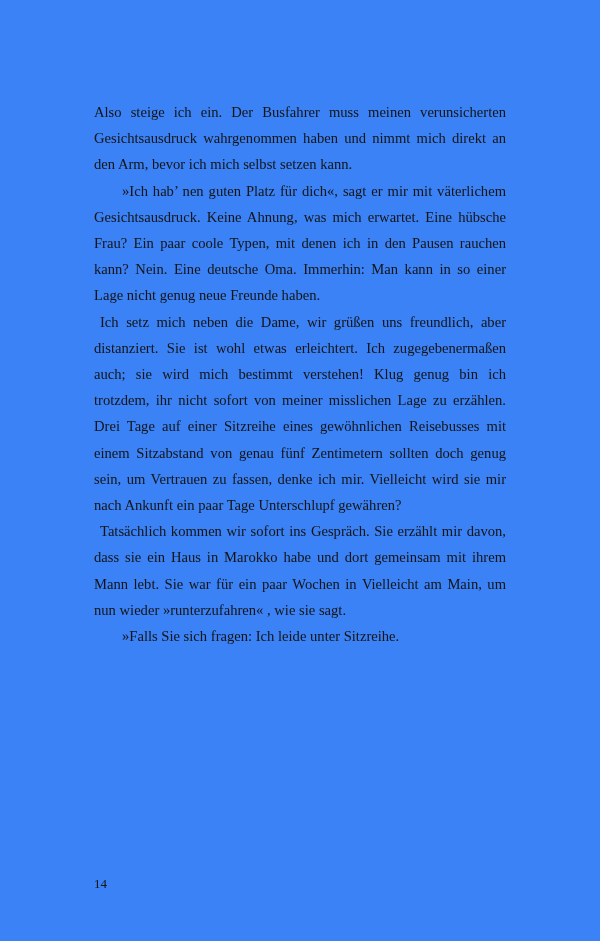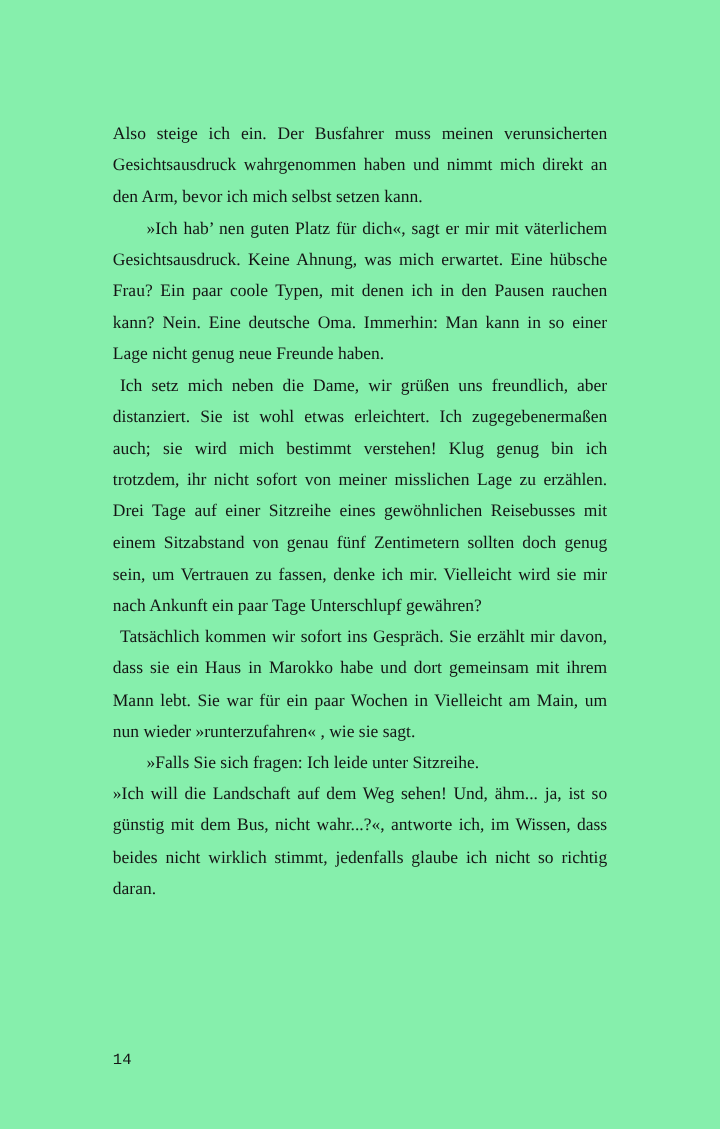--- a/index.html
+++ b/index.html
@@ -14,21 +14,21 @@
     color: #111111;
     position: relative;
     overflow: hidden;
   }
   .page {
     position: absolute;
     left: 0;
     top: 0;
     width: 600px;
     height: 941px;
-    background: #86efac;
+    background: #3b82f6;
   }
   .text-block {
     position: absolute;
     left: 94px;
     top: 99px;
     width: 412px;
   }
   p {
     margin: 0;
     font-size: 14.6px;
@@ -47,29 +47,28 @@
   p.small-indent {
     text-indent: 6px;
   }
   .folio {
     position: absolute;
     left: 94px;
     top: 876px;
     font-size: 13px;
     line-height: 16px;
     color: #141414;
-    font-family: Liberation Mono, monospace;
+    font-family: Liberation Serif, serif;
   }
 </style>
 </head>
 <body>
 
 <div class="page">
   <div class="text-block">
     <p class="noindent">Also steige ich ein. Der Busfahrer muss meinen verun­sicherten Gesichtsausdruck wahrgenommen haben und nimmt mich direkt an den Arm, bevor ich mich selbst setzen kann.</p>
     <p class="indent">»Ich hab’ nen guten Platz für dich«, sagt er mir mit väter­lichem Gesichtsausdruck. Keine Ahnung, was mich erwartet. Eine hübsche Frau? Ein paar coole Typen, mit denen ich in den Pausen rauchen kann? Nein. Eine deutsche Oma. Immerhin: Man kann in so einer Lage nicht genug neue Freunde haben.</p>
     <p class="small-indent">Ich setz  mich neben die Dame, wir grüßen uns freundlich, aber distanziert. Sie ist wohl etwas erleichtert. Ich zugege­benermaßen auch; sie wird mich bestimmt verstehen! Klug genug bin ich trotzdem, ihr nicht sofort von meiner miss­lichen Lage zu erzählen. Drei Tage auf einer Sitzreihe eines gewöhnlichen Reisebusses mit einem Sitzabstand von genau fünf Zentimetern sollten doch genug sein, um Vertrauen zu fassen, denke ich mir. Vielleicht wird sie mir nach Ankunft ein paar Tage Unterschlupf gewähren?</p>
     <p class="small-indent">Tatsächlich kommen wir sofort ins Gespräch. Sie erzählt mir davon, dass sie ein Haus in Marokko habe und dort gemeinsam mit ihrem Mann lebt. Sie war für ein paar Wochen in Vielleicht am Main, um nun wieder »runterzu­fahren« , wie sie sagt.</p>
     <p class="indent">»Falls Sie sich fragen: Ich leide unter Sitzreihe.</p>
-    <p class="noindent">»Ich will die Landschaft auf dem Weg sehen! Und, ähm... ja, ist so günstig mit dem Bus, nicht wahr...?«,  antworte ich, im Wissen, dass beides nicht wirklich stimmt, jedenfalls glaube ich nicht so richtig daran.</p>
   </div>
   <div class="folio">14</div>
 </div>
 
 </body></html>

